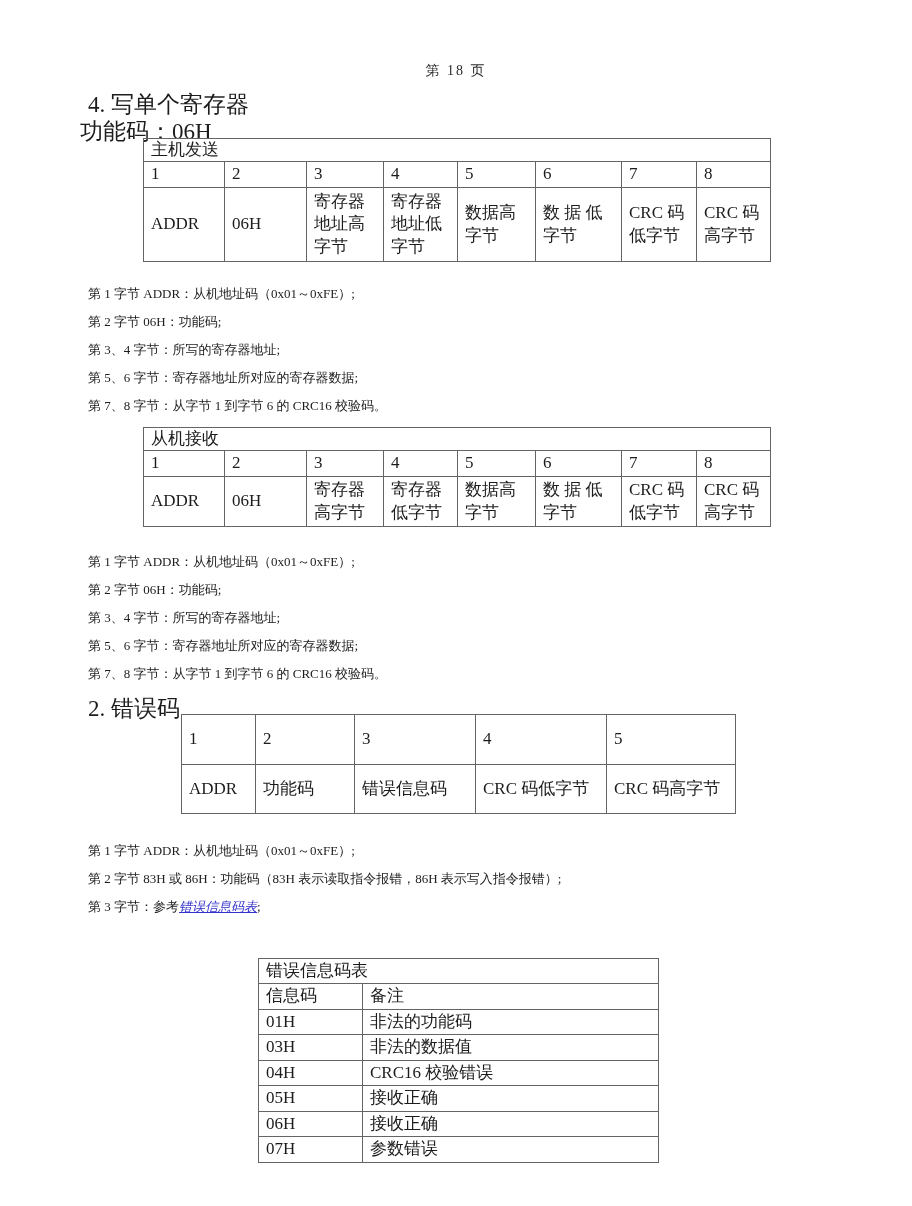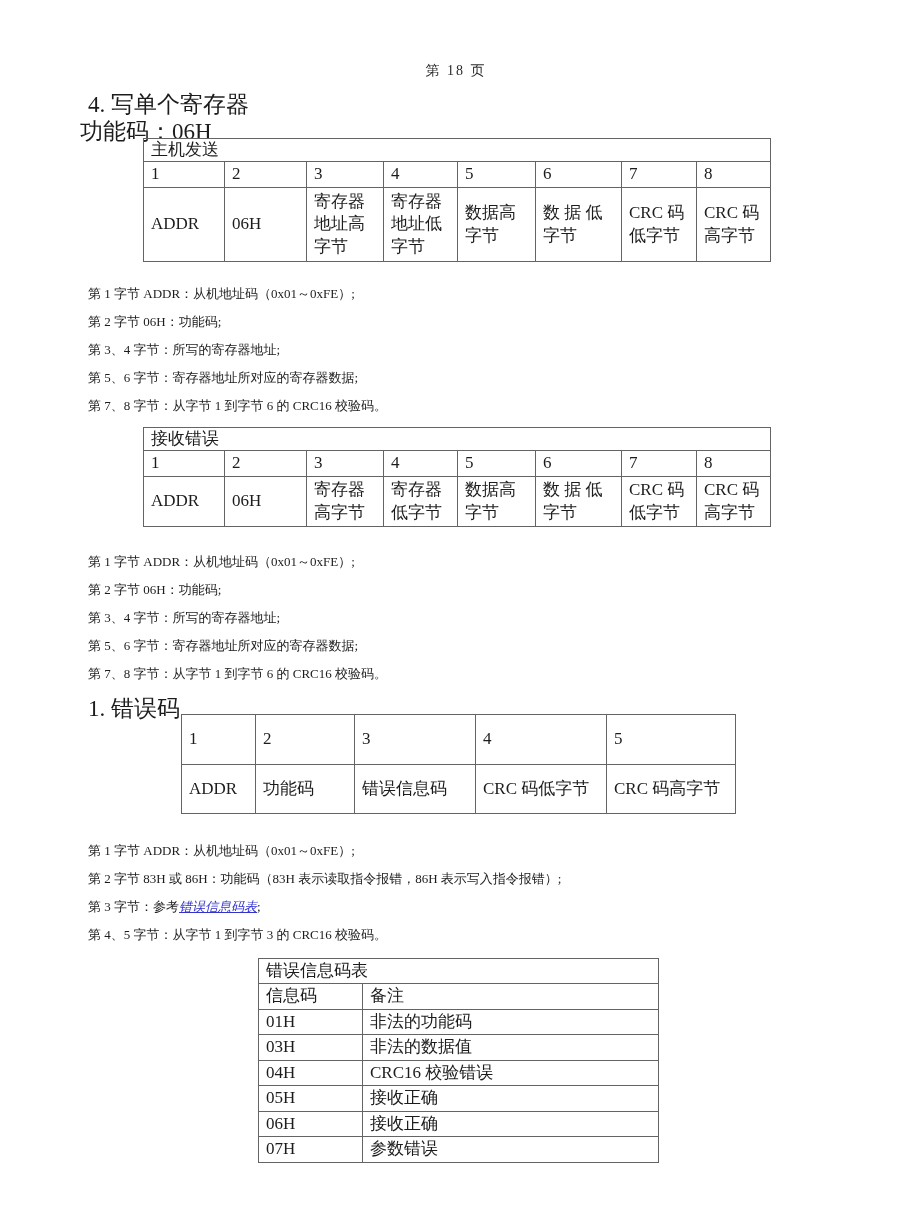--- a/index.html
+++ b/index.html
@@ -107,21 +107,21 @@
         <col style="width:82px">
         <col style="width:77px">
         <col style="width:74px">
         <col style="width:78px">
         <col style="width:86px">
         <col style="width:75px">
         <col style="width:74px">
       </colgroup>
     <tbody>
         <tr class="r-cap">
-          <td colspan="8">接收错误</td>
+          <td colspan="8">从机接收</td>
         </tr>
     <tr class="r-num1">
       <td>1</td>
       <td>2</td>
       <td>3</td>
       <td>4</td>
       <td>5</td>
       <td>6</td>
       <td>7</td>
       <td>8</td>
@@ -146,21 +146,21 @@
     </table>
 
   <div class="abs notes" style="top:548px;left:88px;">
     <div>第 1 字节 ADDR：从机地址码（0x01～0xFE）;</div>
     <div>第 2 字节 06H：功能码;</div>
     <div>第 3、4 字节：所写的寄存器地址;</div>
     <div>第 5、6 字节：寄存器地址所对应的寄存器数据;</div>
     <div>第 7、8 字节：从字节 1 到字节 6 的 CRC16 校验码。</div>
   </div>
 
-  <div class="abs sec-title" style="top:693px;left:88px;">1. 错误码</div>
+  <div class="abs sec-title" style="top:693px;left:88px;">2. 错误码</div>
 
   <table class="abs" style="top:714px;left:181px;width:554px;">
     <colgroup>
         <col style="width:74px">
         <col style="width:99px">
         <col style="width:121px">
         <col style="width:131px">
         <col style="width:129px">
       </colgroup>
     <tbody>
@@ -178,21 +178,20 @@
       <td>CRC 码低字节</td>
       <td>CRC 码高字节</td>
     </tr>
   </tbody>
     </table>
 
   <div class="abs notes" style="top:837px;left:88px;">
     <div>第 1 字节 ADDR：从机地址码（0x01～0xFE）;</div>
     <div>第 2 字节 83H 或 86H：功能码（83H 表示读取指令报错，86H 表示写入指令报错）;</div>
     <div><span>第 3 字节：参考</span><a class="link">错误信息码表</a><span>;</span></div>
-    <div>第 4、5 字节：从字节 1 到字节 3 的 CRC16 校验码。</div>
   </div>
 
   <table class="abs" style="top:958px;left:258px;width:400px;">
     <colgroup>
         <col style="width:104px">
         <col style="width:296px">
       </colgroup>
     <tbody>
         <tr class="r-small">
           <td colspan="2">错误信息码表</td>

